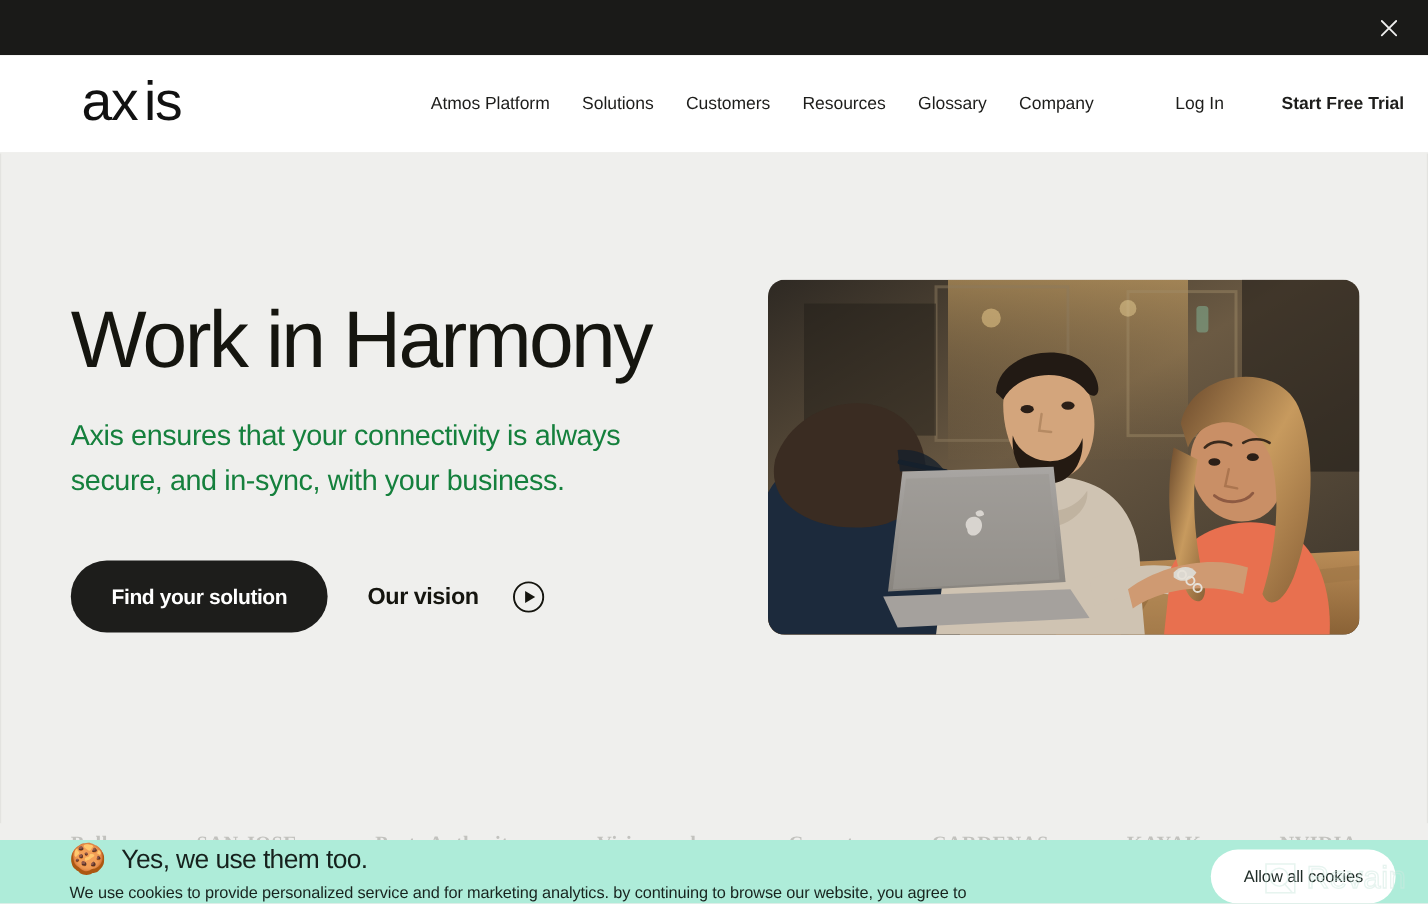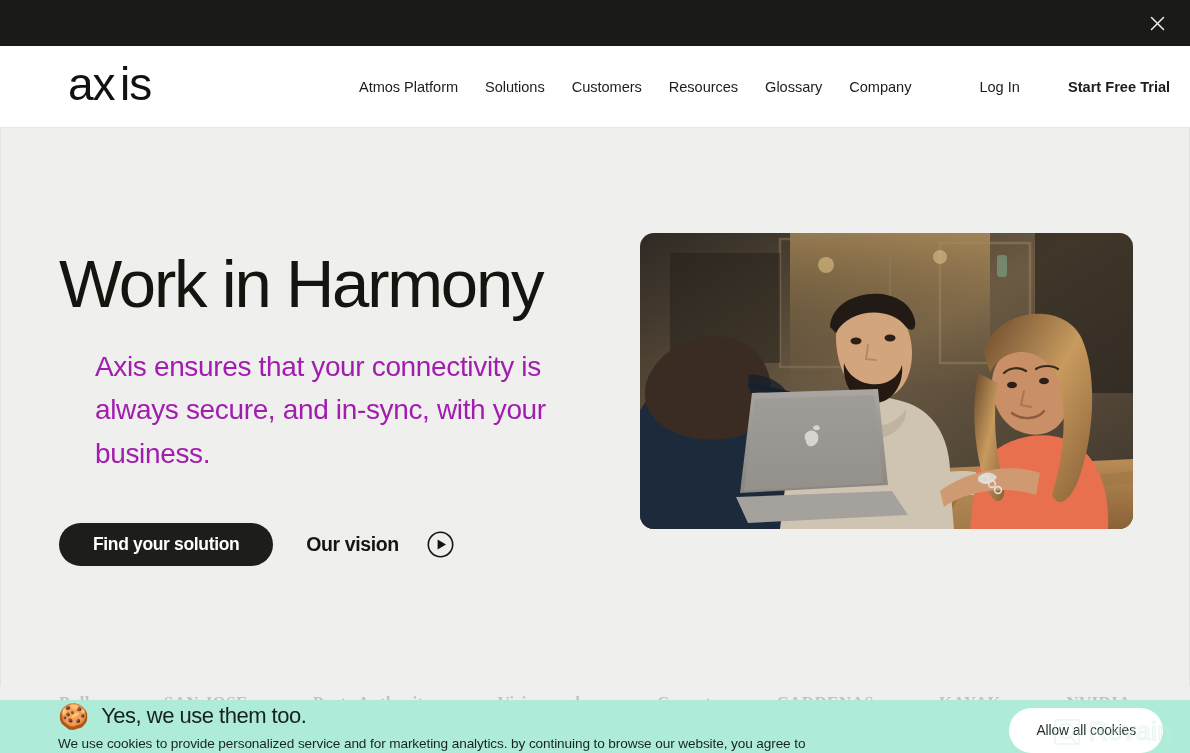--- a/index.html
+++ b/index.html
@@ -115,40 +115,39 @@
   }
   .hero-title {
     font-size: 67px;
     line-height: 1.06;
     color: #15150f;
     letter-spacing: -2.2px;
     font-weight: normal;
   }
   .hero-sub {
     margin-top: 26px;
-    font-size: 28px;
+    font-size: 24px;
     line-height: 1.55;
-    color: #a21caf;
+    color: #15803d;
     letter-spacing: -0.35px;
     max-width: 500px;
-    margin-left: 36px;
   }
   .hero-actions {
     margin-top: 48px;
     display: flex;
     align-items: center;
     gap: 33px;
   }
   .btn-primary {
     background: #1d1d1b;
     color: #ffffff;
     border: none;
     border-radius: 40px;
     padding: 0 34px;
-    height: 43px;
+    height: 60px;
     font-size: 17.5px;
     font-weight: bold;
     font-family: inherit;
     letter-spacing: -0.35px;
     cursor: pointer;
   }
   .btn-secondary {
     display: flex;
     align-items: center;
     gap: 28px;

